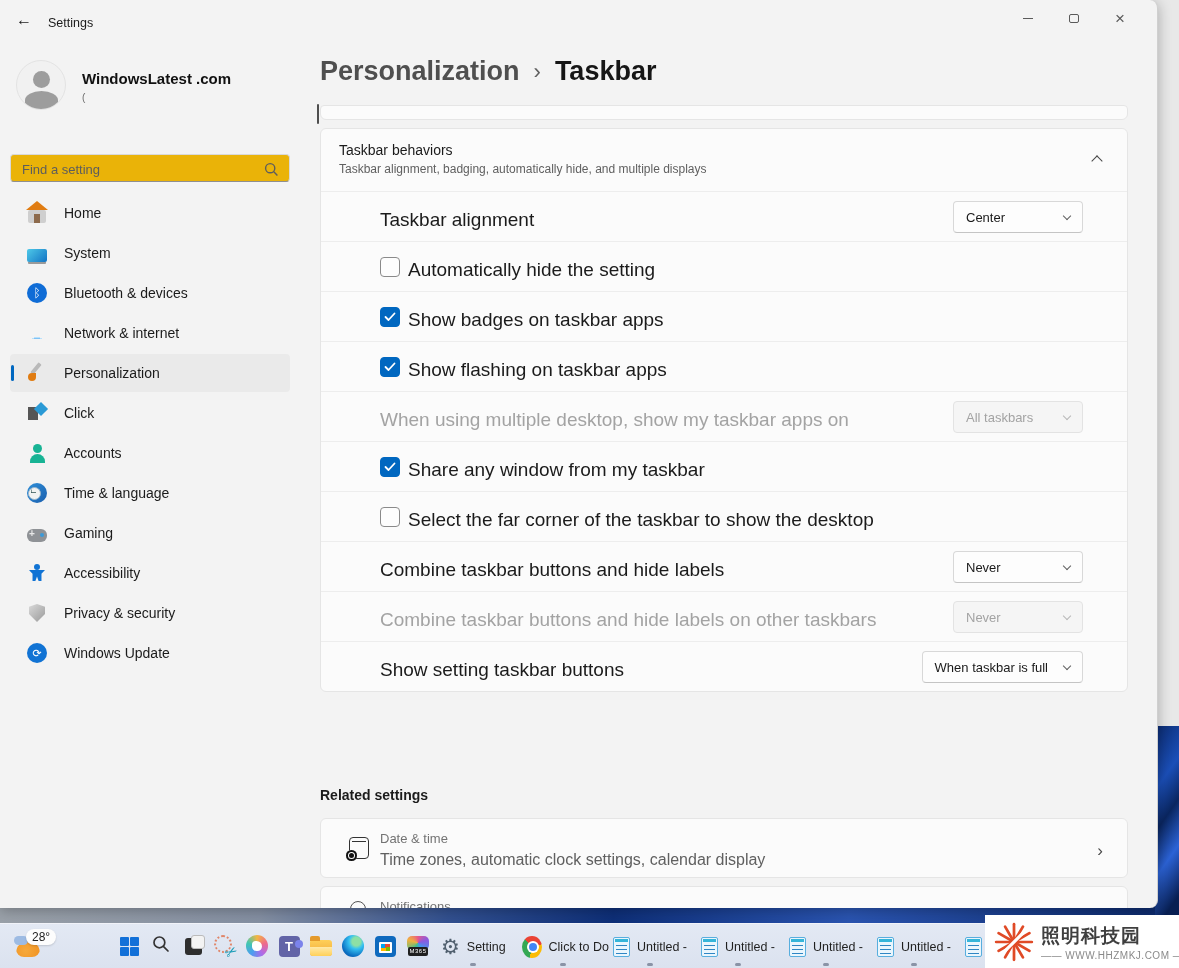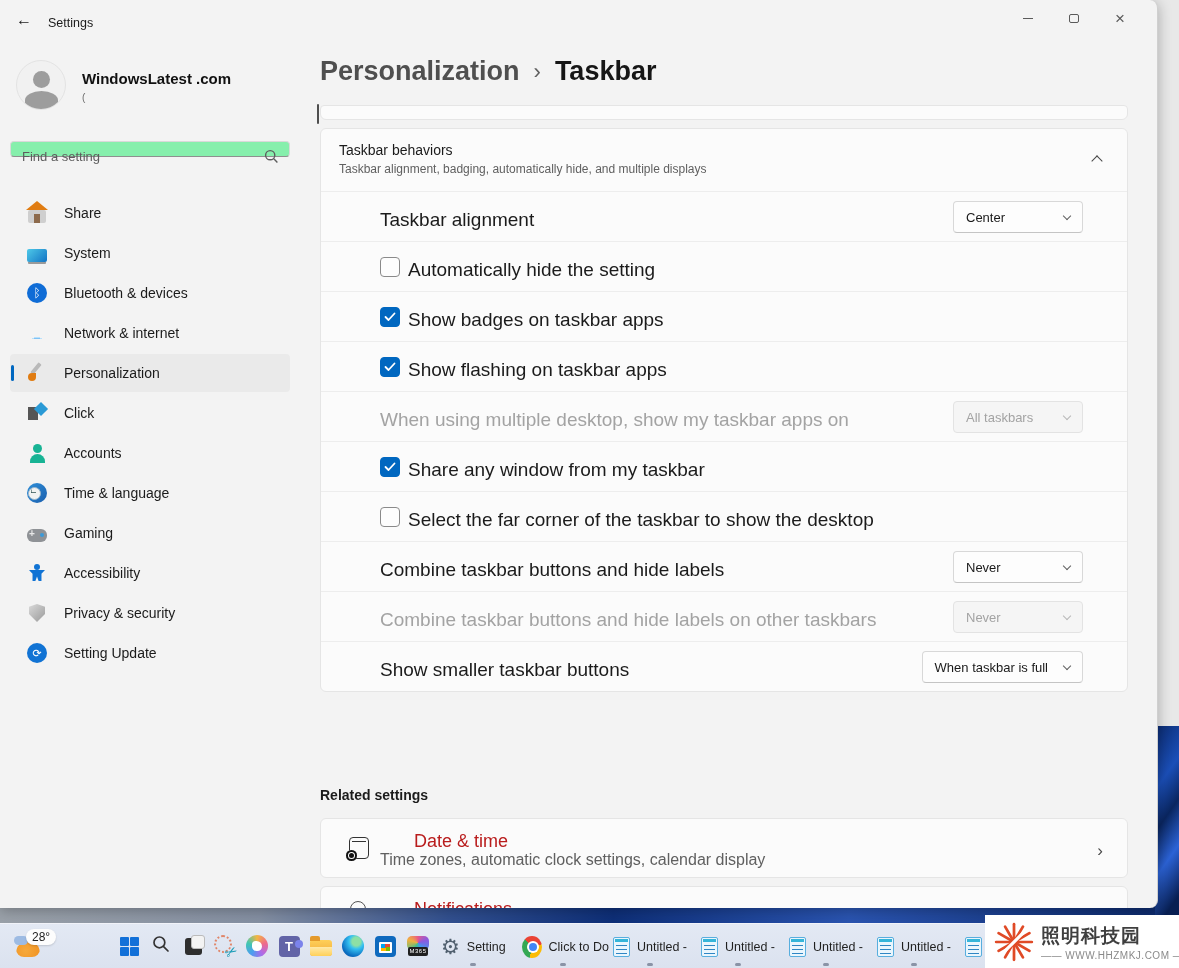--- a/index.html
+++ b/index.html
@@ -29,22 +29,22 @@
   .glyph-close { font-size:17px; line-height:1; color:#5a5a5a; }
 
   
   .profile-avatar { position:absolute; left:16px; top:60px; width:50px; height:50px; border-radius:50%;
     background:#f1f1f1; overflow:hidden; border:1px solid #e3e3e3; }
   .profile-avatar .p-head { position:absolute; left:16px; top:10px; width:17px; height:17px; border-radius:50%; background:#9d9d9d; }
   .profile-avatar .p-body { position:absolute; left:8px; top:30px; width:33px; height:18px; border-radius:50% 50% 0 0; background:#9d9d9d; }
   .profile-name { position:absolute; left:82px; top:70px; font-size:15px; font-weight:bold; color:#111; }
   .profile-sub { position:absolute; left:82px; top:92px; font-size:10px; color:#6a6a6a; }
 
-  .searchbox { position:absolute; left:10px; top:141px; width:280px; height:16px;
-    background:#86efac; border:1px solid #d9d9d9; border-bottom-color:#8f8f8f; border-radius:4px; }
+  .searchbox { position:absolute; left:10px; top:154px; width:280px; height:28px;
+    background:#eab308; border:1px solid #d9d9d9; border-bottom-color:#8f8f8f; border-radius:4px; }
   .searchbox .ph { position:absolute; left:11px; top:7px; font-size:13px; color:#5d5d5d; }
   .searchbox .sicon { position:absolute; right:10px; top:7px; }
 
   .nav { position:absolute; left:10px; top:194px; width:280px; }
   .nav-item { position:relative; width:280px; height:38px; margin-bottom:2px; border-radius:4px;
     display:flex; align-items:center; cursor:pointer; }
   .nav-item.selected { background:#eaeaea; }
   .nav-item .pill { display:none; }
   .nav-item.selected .pill { display:block; position:absolute; left:1px; top:11px; width:3px; height:16px;
     border-radius:2px; background:#0067c0; }
@@ -120,21 +120,21 @@
   .dd .dval { font-size:13px; color:#1a1a1a; margin-right:16px; white-space:nowrap; }
   .dd .chev { width:6px; height:6px; border-color:#5f5f5f; margin-top:-3px; }
   .row.disabled .dd { background:#f5f5f5; border-color:#e3e3e3; }
   .row.disabled .dd .dval { color:#a3a3a3; }
   .row.disabled .dd .chev { border-color:#b8b8b8; }
 
   .related-h { position:absolute; left:320px; top:787px; font-size:14px; font-weight:bold; color:#1b1b1b; }
 
   .link-card { position:absolute; left:320px; width:808px; border-radius:6px; cursor:pointer; }
   .dt-card { top:818px; height:60px; }
-  .lc-title { position:absolute; left:59px; top:12px; font-size:18px; color:#b91c1c;margin-left:34px; }
+  .lc-title { position:absolute; left:59px; top:12px; font-size:13px; color:#737373; }
   .lc-sub { position:absolute; left:59px; top:32px; font-size:16px; color:#606060; }
   .lc-chev { position:absolute; right:24px; top:22px; font-size:17px; color:#4a4a4a; }
   .dt-icon { position:absolute; left:28px; top:18px; width:20px; height:22px; border:1.6px solid #333; border-radius:4px; }
   .dt-icon:before { content:""; position:absolute; left:2px; top:-1px; right:2px; height:4px; border-bottom:1.6px solid #333; }
   .dt-icon:after { content:""; position:absolute; left:-4px; bottom:-3px; width:11px; height:11px; border-radius:50%; background:#111;
     box-shadow:inset 0 0 0 2px #111, inset 0 0 0 3px #fff; }
   .notif-card { top:886px; height:40px; border-radius:6px 6px 0 0; overflow:hidden; }
   .notif-icon { position:absolute; left:29px; top:14px; width:16px; height:16px; border:1.6px solid #555; border-radius:50%; }
 
   
@@ -240,21 +240,21 @@
         </svg>
     </span>
   </div>
 
   <div class="nav">
     <div class="nav-item">
 
       <span class="nav-ico">
           <span class="i-home"></span>
         </span>
-      <span class="nav-label">Share</span>
+      <span class="nav-label">Home</span>
     </div>
     <div class="nav-item">
 
       <span class="nav-ico">
           <span class="i-system"></span>
         </span>
       <span class="nav-label">System</span>
     </div>
     <div class="nav-item">
 
@@ -317,21 +317,21 @@
       <span class="nav-ico">
           <span class="i-shield"></span>
         </span>
       <span class="nav-label">Privacy &amp; security</span>
     </div>
     <div class="nav-item">
 
       <span class="nav-ico">
           <span class="i-update">⟳</span>
         </span>
-      <span class="nav-label">Setting Update</span>
+      <span class="nav-label">Windows Update</span>
     </div>
   </div>
 
   <div class="breadcrumb">
     <span class="bc-parent">Personalization</span>
     <span class="bc-sep">›</span>
     <span class="bc-current">Taskbar</span>
   </div>
 
   <div class="scroll-ind"></div>
@@ -408,21 +408,21 @@
 
     <div class="row disabled">
       <span class="rlabel">Combine taskbar buttons and hide labels on other taskbars</span>
       <div class="dd">
         <span class="dval">Never</span>
           <span class="chev down"></span>
       </div>
     </div>
 
     <div class="row">
-      <span class="rlabel">Show smaller taskbar buttons</span>
+      <span class="rlabel">Show setting taskbar buttons</span>
       <div class="dd">
         <span class="dval">When taskbar is full</span>
           <span class="chev down"></span>
       </div>
     </div>
   </div>
 
   <div class="related-h">Related settings</div>
 
   <div class="card link-card dt-card">

